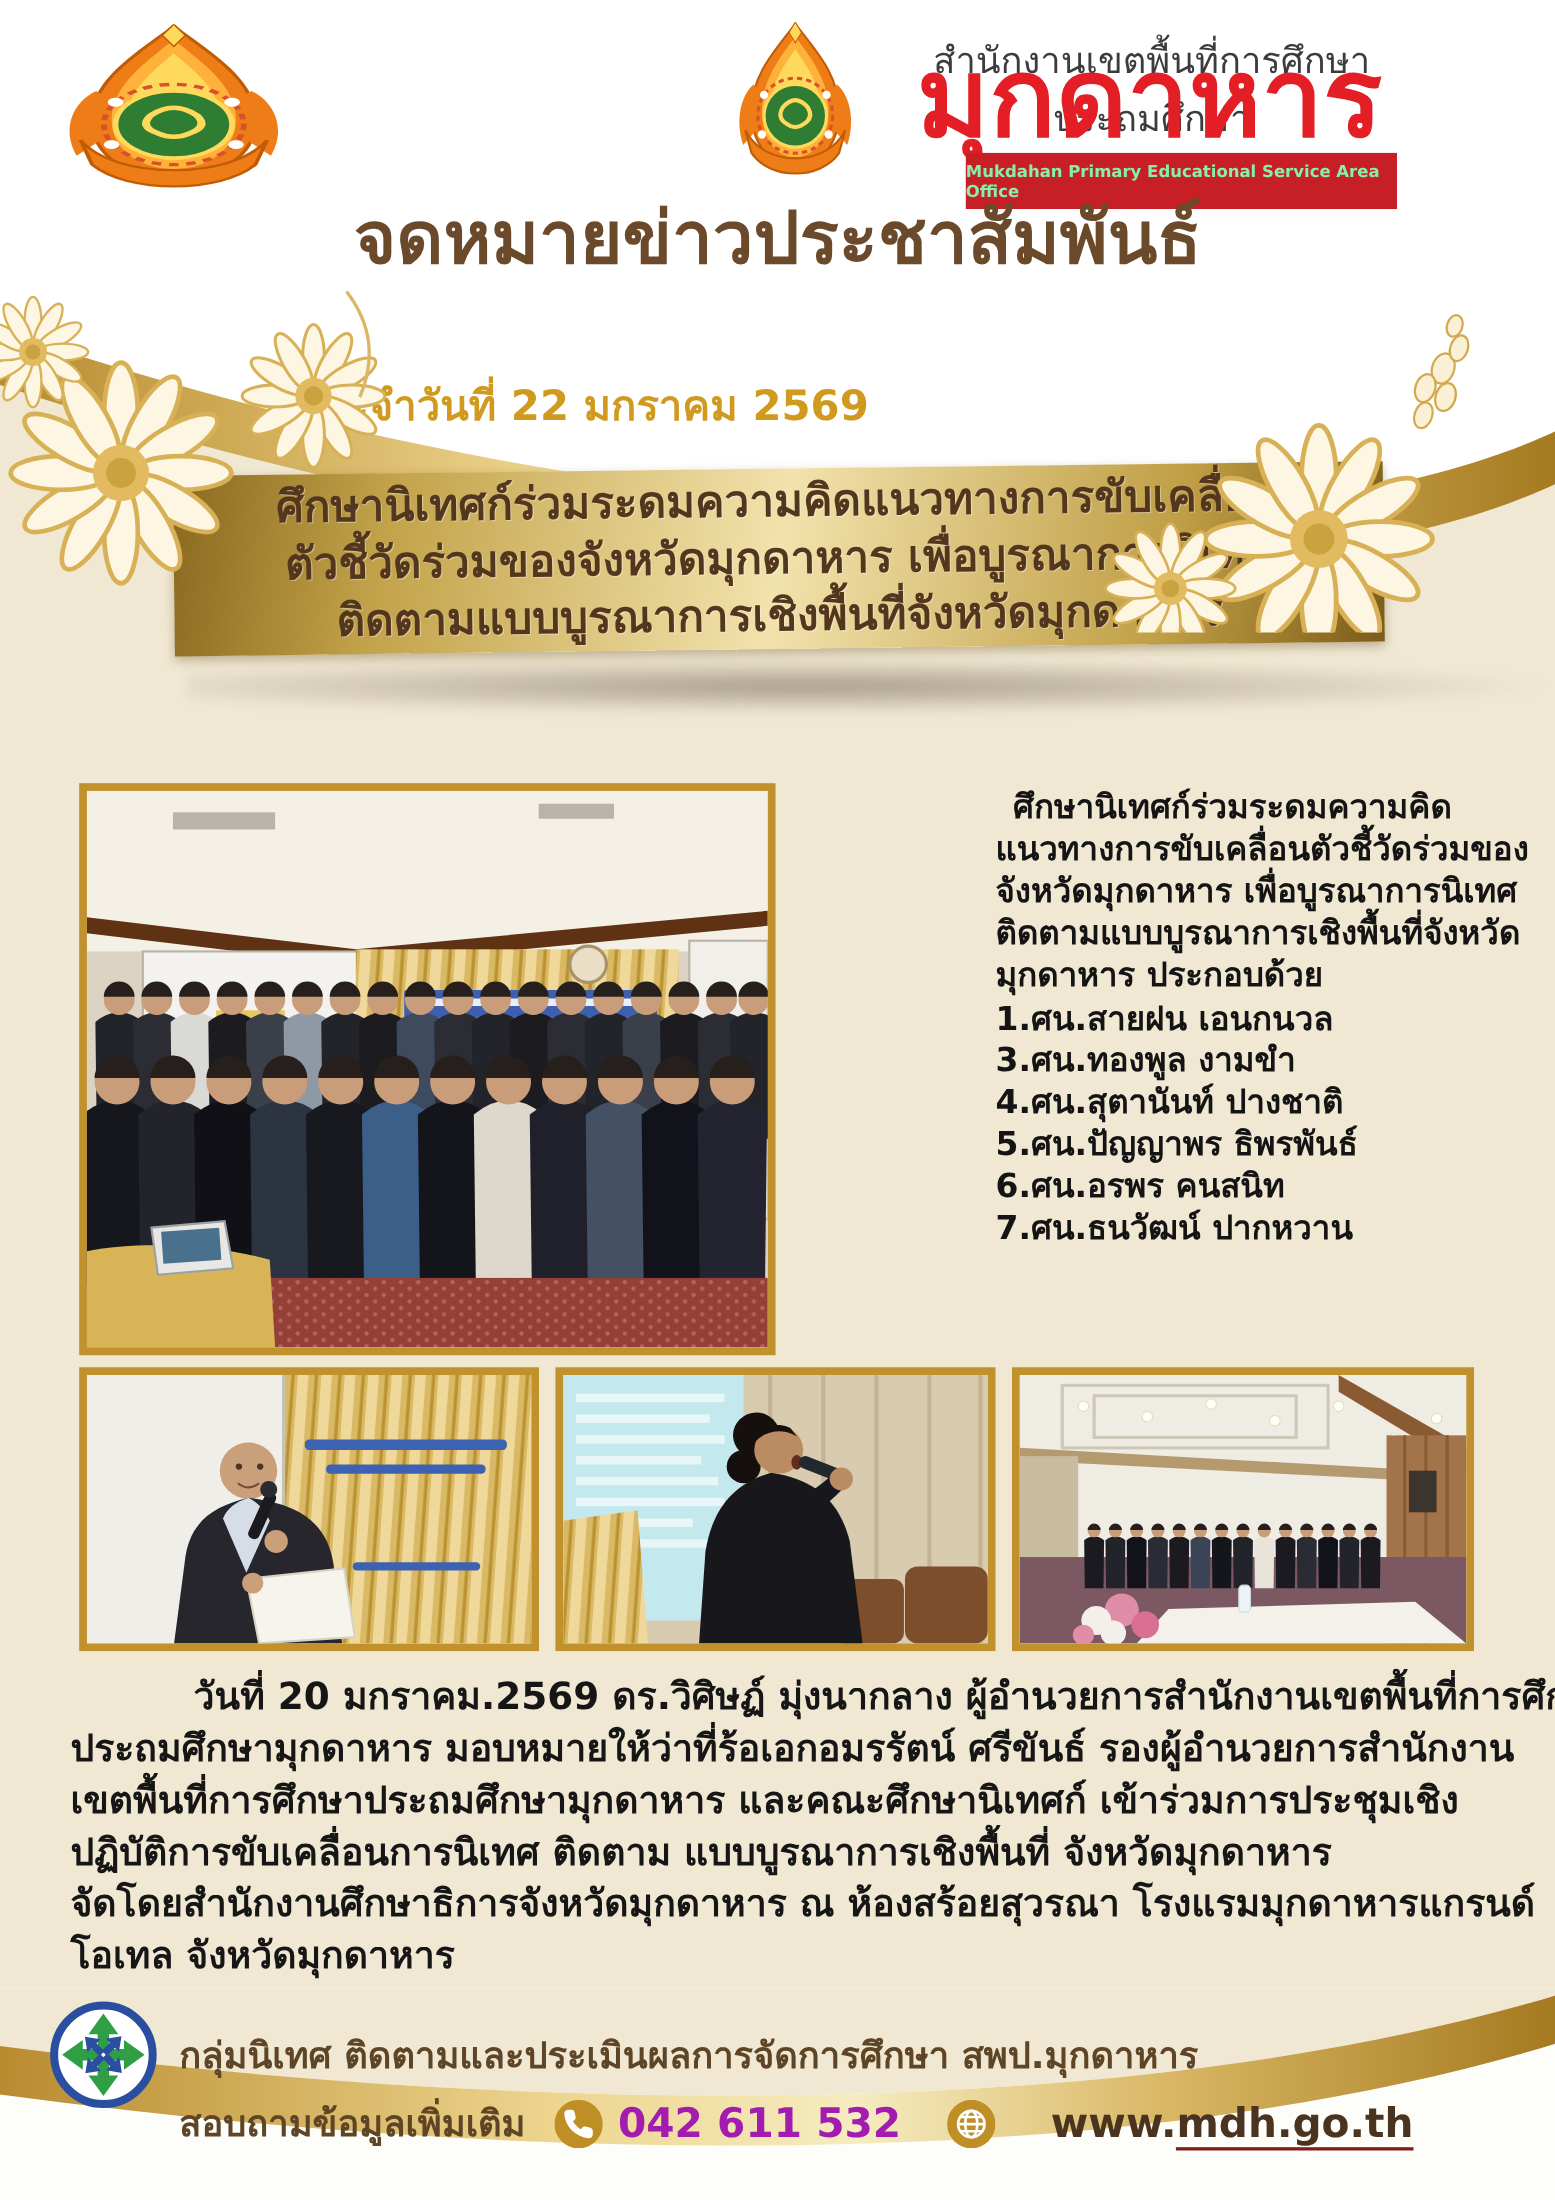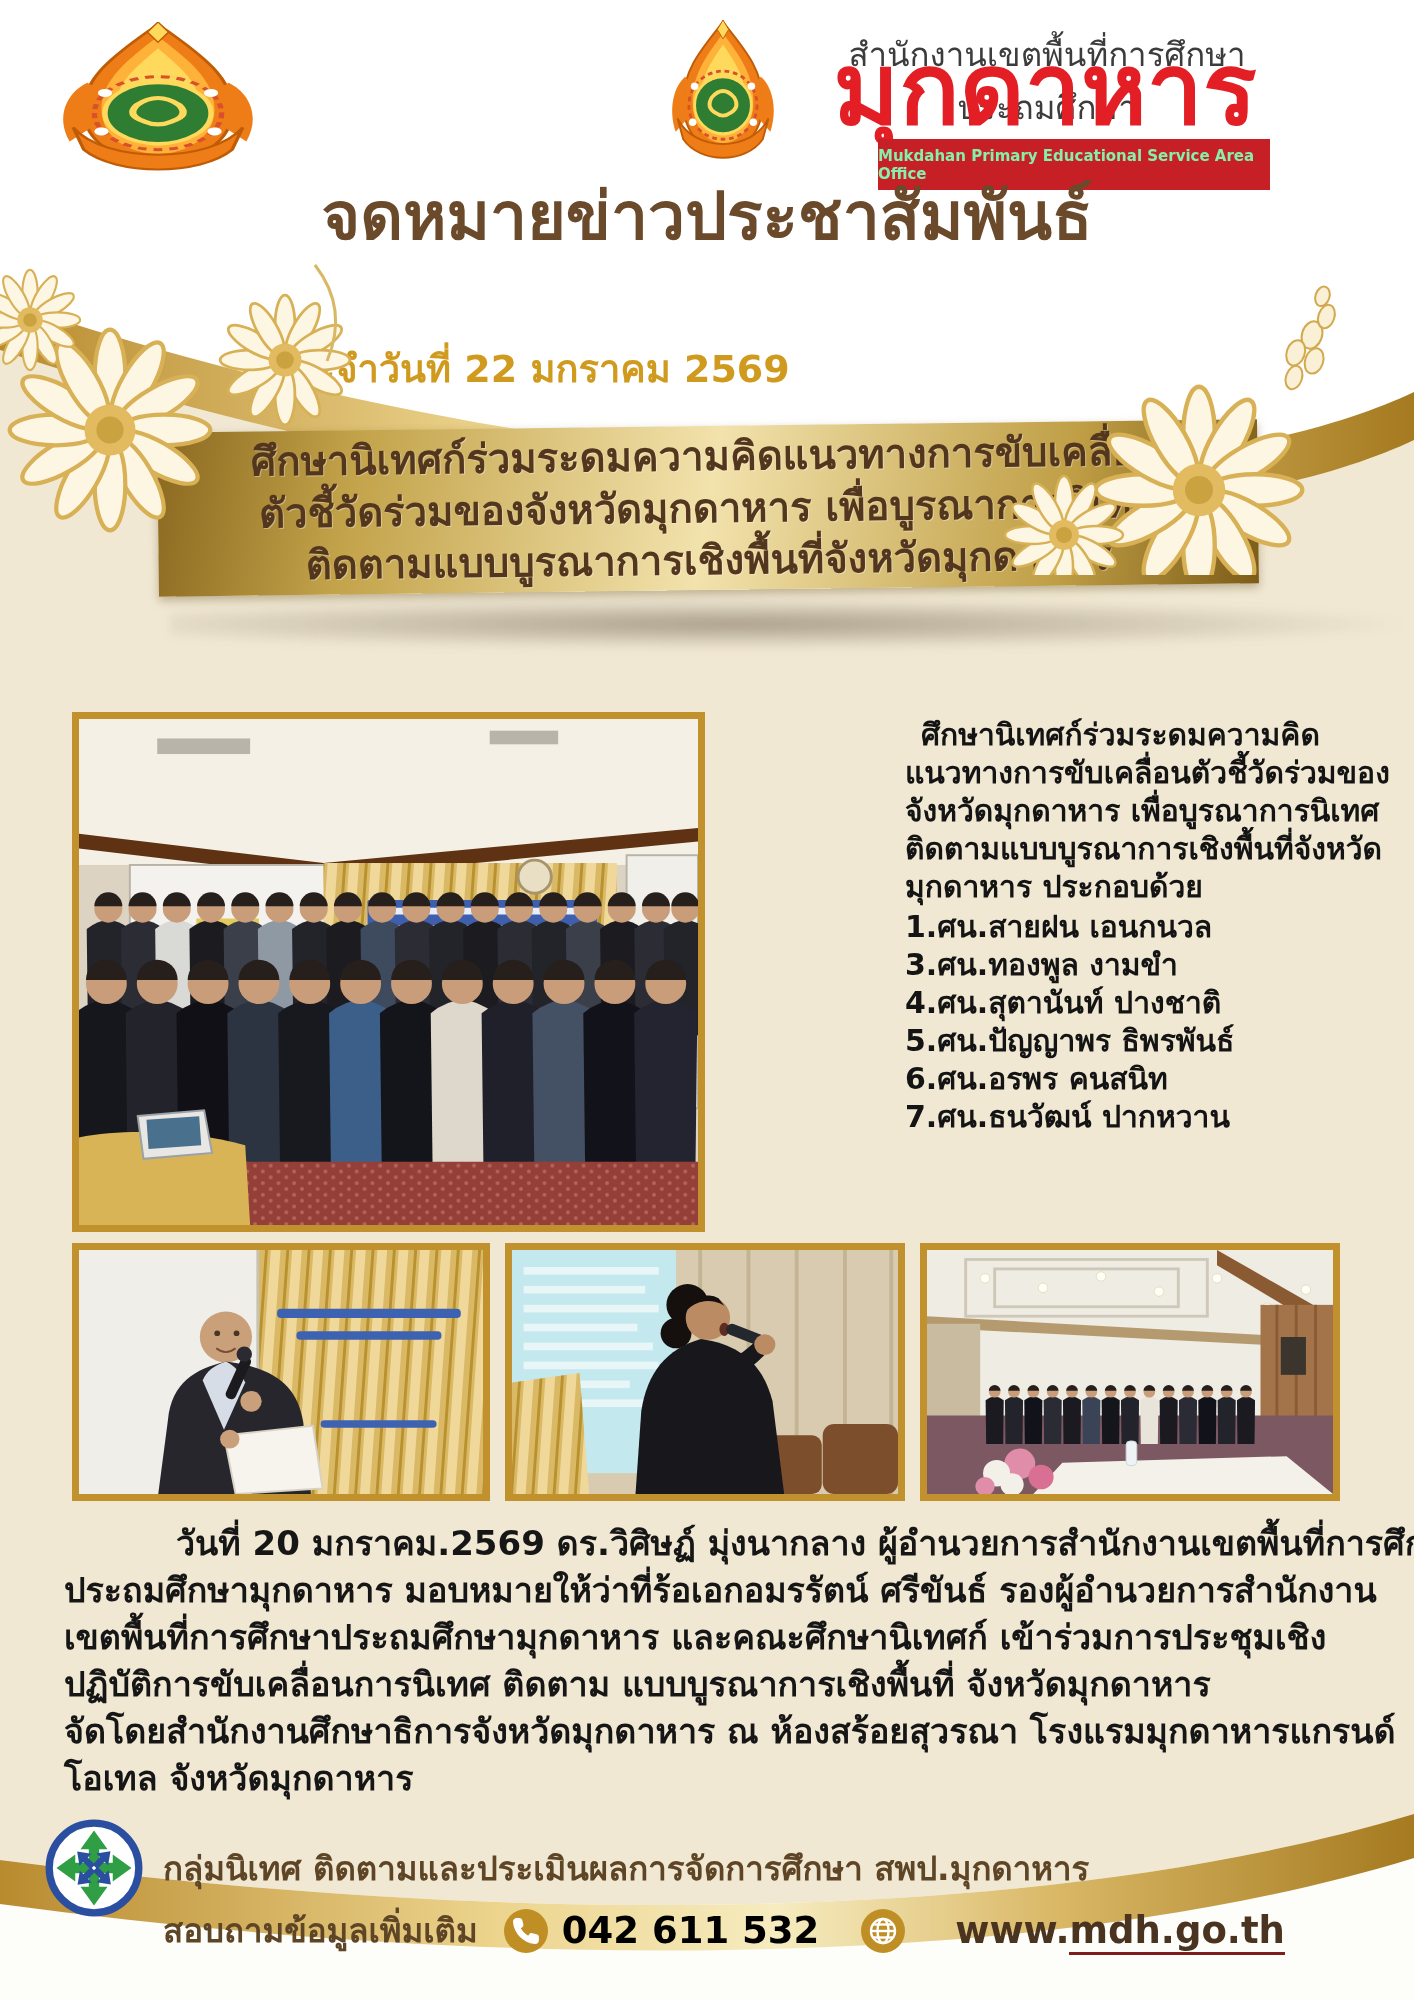--- a/index.html
+++ b/index.html
@@ -38,21 +38,21 @@
   .story{left:64px;top:1520px;width:1300px;color:#161616;z-index:2;}
   .story div{font-size:34px;line-height:47px;font-weight:700;white-space:nowrap;}
   .story .first{text-indent:112px;}
   
   .footer{left:0;top:1808px;width:1414px;height:192px;background:#fdfdfa;z-index:2;}
   .footer-swoosh{position:absolute;left:0;top:0;width:1414px;height:168px;}
   .f-logo{position:absolute;left:44px;top:10px;width:100px;height:100px;}
   .f-line1{position:absolute;left:163px;top:34px;font-size:33px;font-weight:800;color:#5d4526;white-space:nowrap;}
   .f-line2{position:absolute;left:163px;top:96px;display:flex;align-items:center;gap:14px;white-space:nowrap;}
   .f-ask{font-size:33px;font-weight:700;color:#5d4526;margin-right:4px;}
-  .f-num{font-size:37px;font-weight:800;color:#000000;}
+  .f-num{font-size:37px;font-weight:800;color:#a21caf;}
   .f-site{font-size:37px;font-weight:800;color:#4a3420;margin-left:36px;}
   .f-site .dom{border-bottom:3px solid #7f1d1d;}
   .cicon{width:44px;height:44px;margin-left:28px;}
   .cicon:first-of-type{margin-left:8px;}
 </style>
 </head>
 <body>
 
 <div class="page">
 

